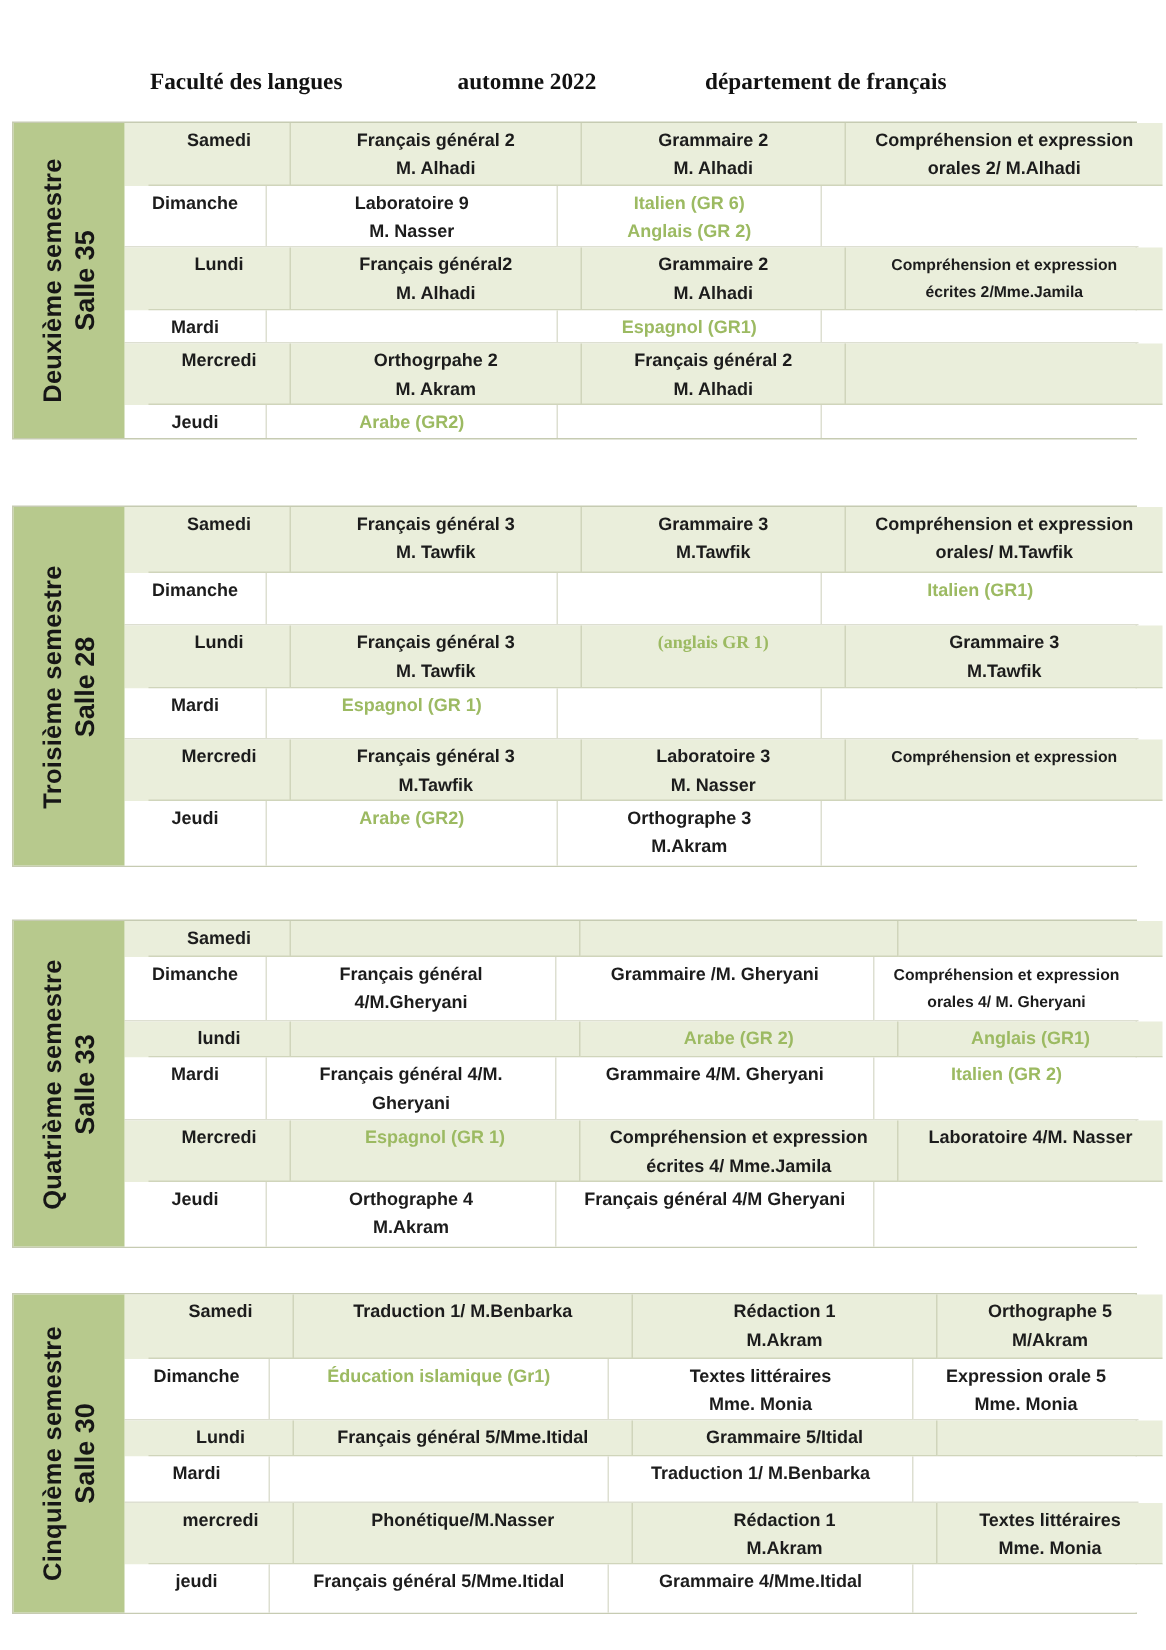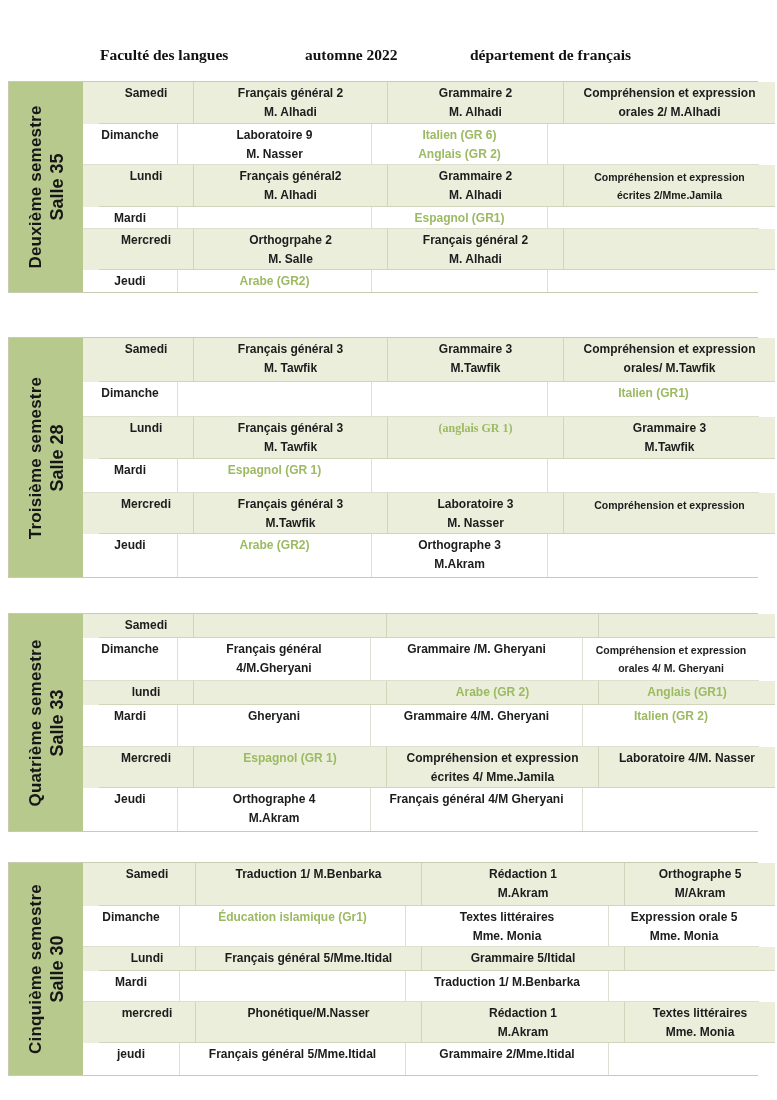--- a/index.html
+++ b/index.html
@@ -111,21 +111,21 @@
               <span class="ln">Espagnol (GR1)</span>
             </div>
             <div class="cell" style="width: 211px;"></div>
           </div>
           <div class="row banded" style="height: 42px;">
             <div class="cell" style="width: 95px;">
               <span class="ln">Mercredi</span>
             </div>
             <div class="cell" style="width: 194px;">
               <span class="ln">Orthogrpahe 2</span>
-              <span class="ln">M. Salle</span>
+              <span class="ln">M. Akram</span>
             </div>
             <div class="cell" style="width: 176px;">
               <span class="ln">Français général 2</span>
               <span class="ln">M. Alhadi</span>
             </div>
             <div class="cell" style="width: 211px;"></div>
           </div>
           <div class="row" style="height: 22px;">
             <div class="cell" style="width: 95px;">
               <span class="ln">Jeudi</span>
@@ -272,20 +272,21 @@
             </div>
             <div class="cell green" style="width: 176px;">
               <span class="ln">Anglais (GR1)</span>
             </div>
           </div>
           <div class="row" style="height: 42px;">
             <div class="cell" style="width: 95px;">
               <span class="ln">Mardi</span>
             </div>
             <div class="cell" style="width: 193px;">
+              <span class="ln">Français général 4/M.</span>
               <span class="ln">Gheryani</span>
             </div>
             <div class="cell" style="width: 212px;">
               <span class="ln">Grammaire 4/M. Gheryani</span>
             </div>
             <div class="cell green" style="width: 176px;">
               <span class="ln">Italien (GR 2)</span>
             </div>
           </div>
           <div class="row banded" style="height: 42px;">
@@ -397,20 +398,20 @@
             </div>
           </div>
           <div class="row" style="height: 32px;">
             <div class="cell" style="width: 97px;">
               <span class="ln">jeudi</span>
             </div>
             <div class="cell" style="width: 226px;">
               <span class="ln">Français général 5/Mme.Itidal</span>
             </div>
             <div class="cell" style="width: 203px;">
-              <span class="ln">Grammaire 2/Mme.Itidal</span>
+              <span class="ln">Grammaire 4/Mme.Itidal</span>
             </div>
             <div class="cell" style="width: 150px;"></div>
           </div>
         </div>
       </div>
     </div>
 </div>
 
 </body></html>

